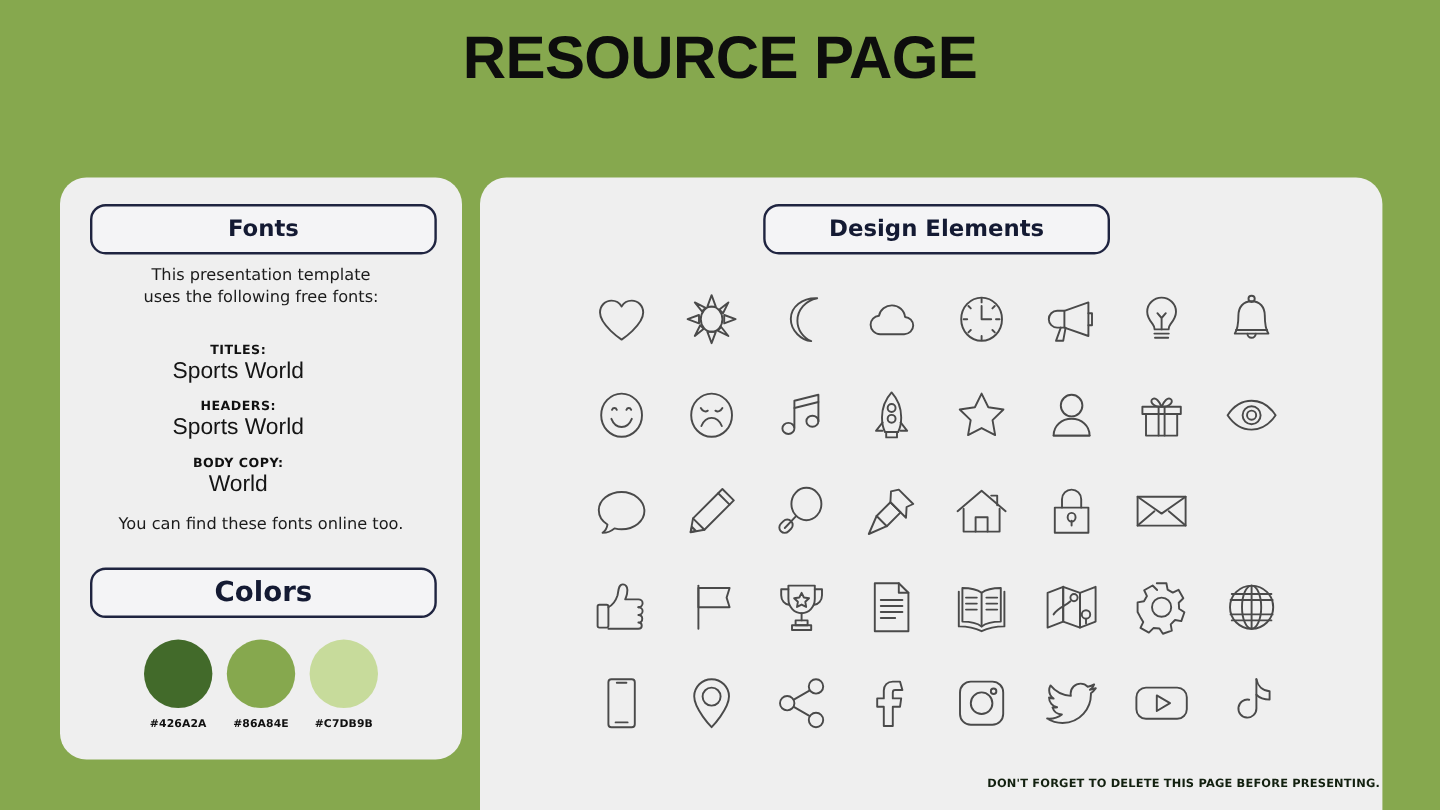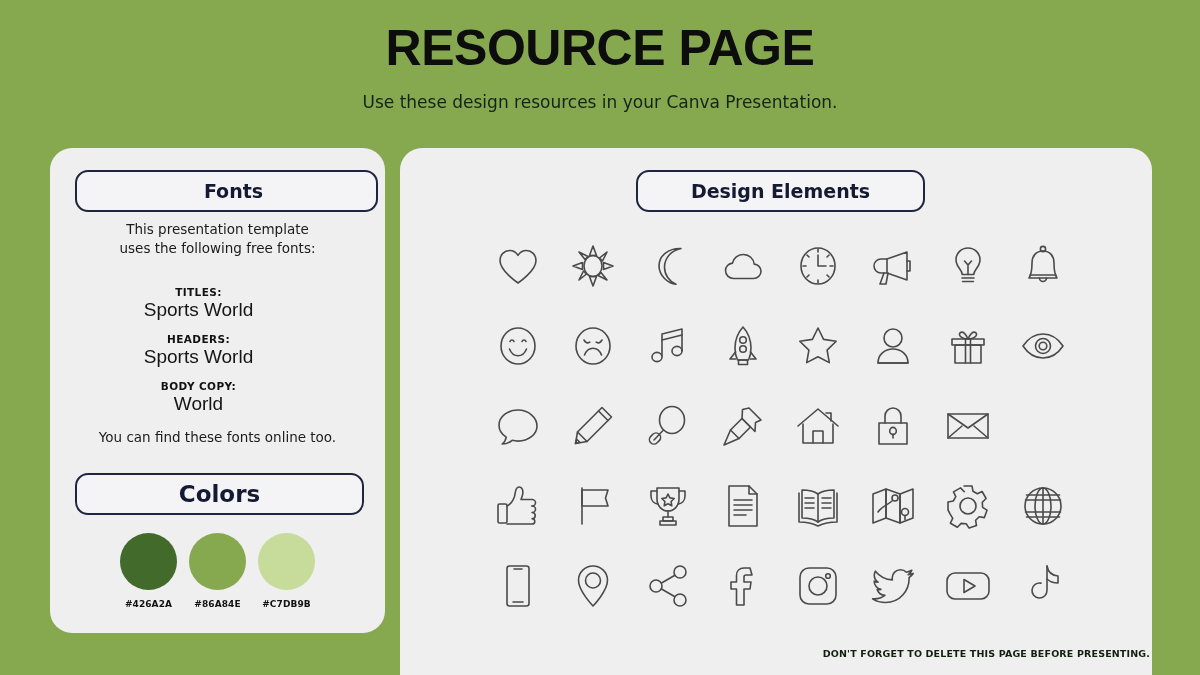--- a/index.html
+++ b/index.html
@@ -118,25 +118,24 @@
     letter-spacing:0.15px;
     font-family:"DejaVu Sans", sans-serif;
   }
 </style>
 </head>
 <body style="background: rgb(134, 168, 78);">
 
 <div class="slide">
 
   <div class="page-title">RESOURCE PAGE</div>
-  <div class="page-subtitle">Use these design resources in your Canva Presentation.</div>
 
   <div class="card" id="left-card" style="background: rgb(239, 239, 239);">
 
-    <div class="pill" id="fonts-pill" style="border-color: rgb(31, 36, 64); padding-left: 14px;">
+    <div class="pill" id="fonts-pill" style="border-color: rgb(31, 36, 64);">
       <span>Fonts</span>
     </div>
 
     <div class="fonts-intro">
       <div>This presentation template</div>
       <div>uses the following free fonts:</div>
     </div>
 
     <div class="font-group" id="font-titles">
       <div class="lbl">TITLES:</div>

